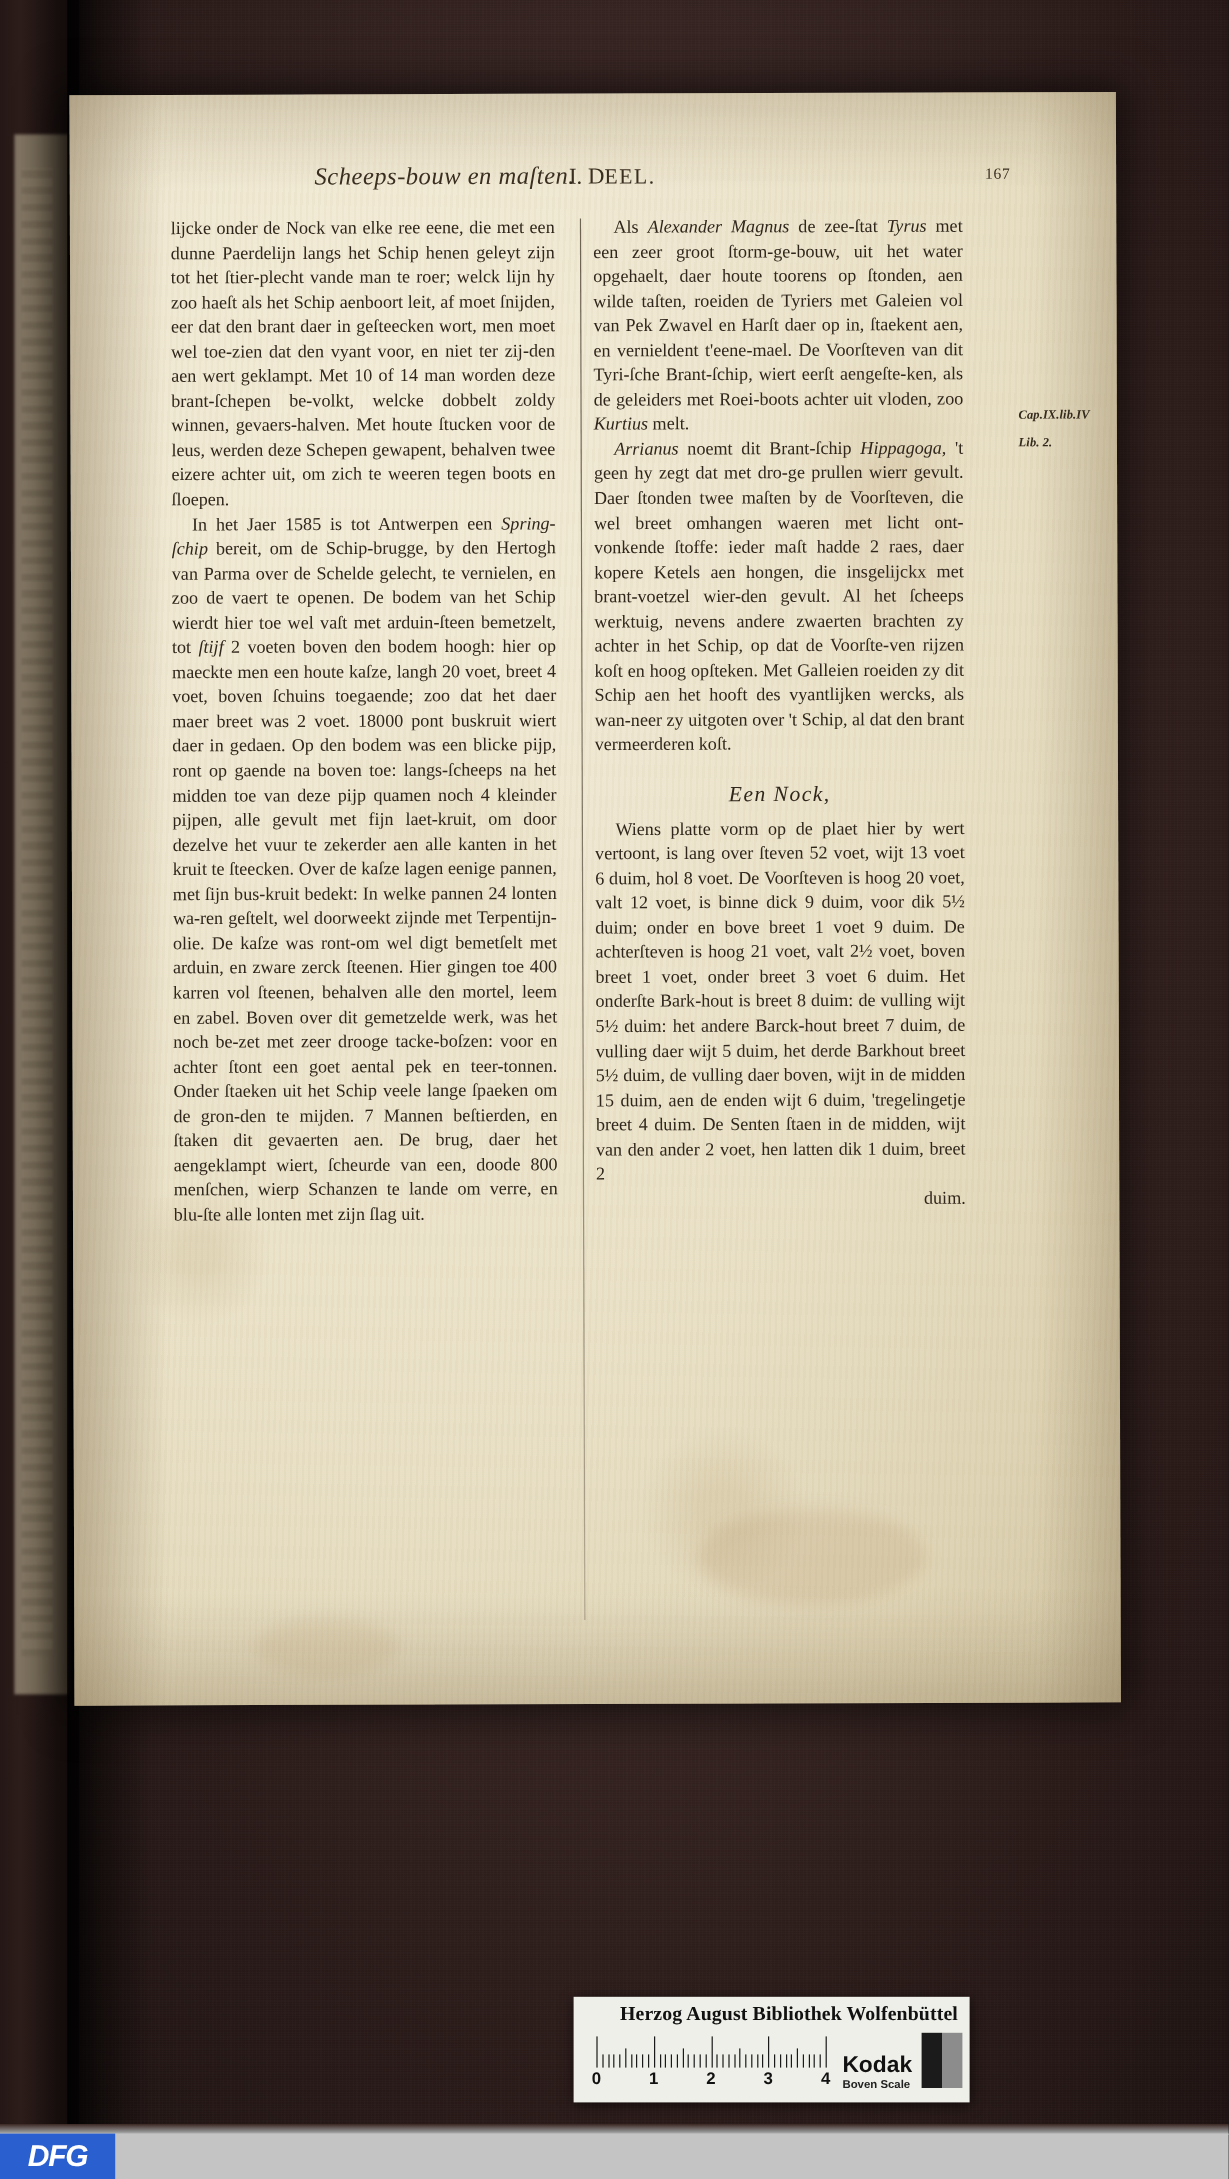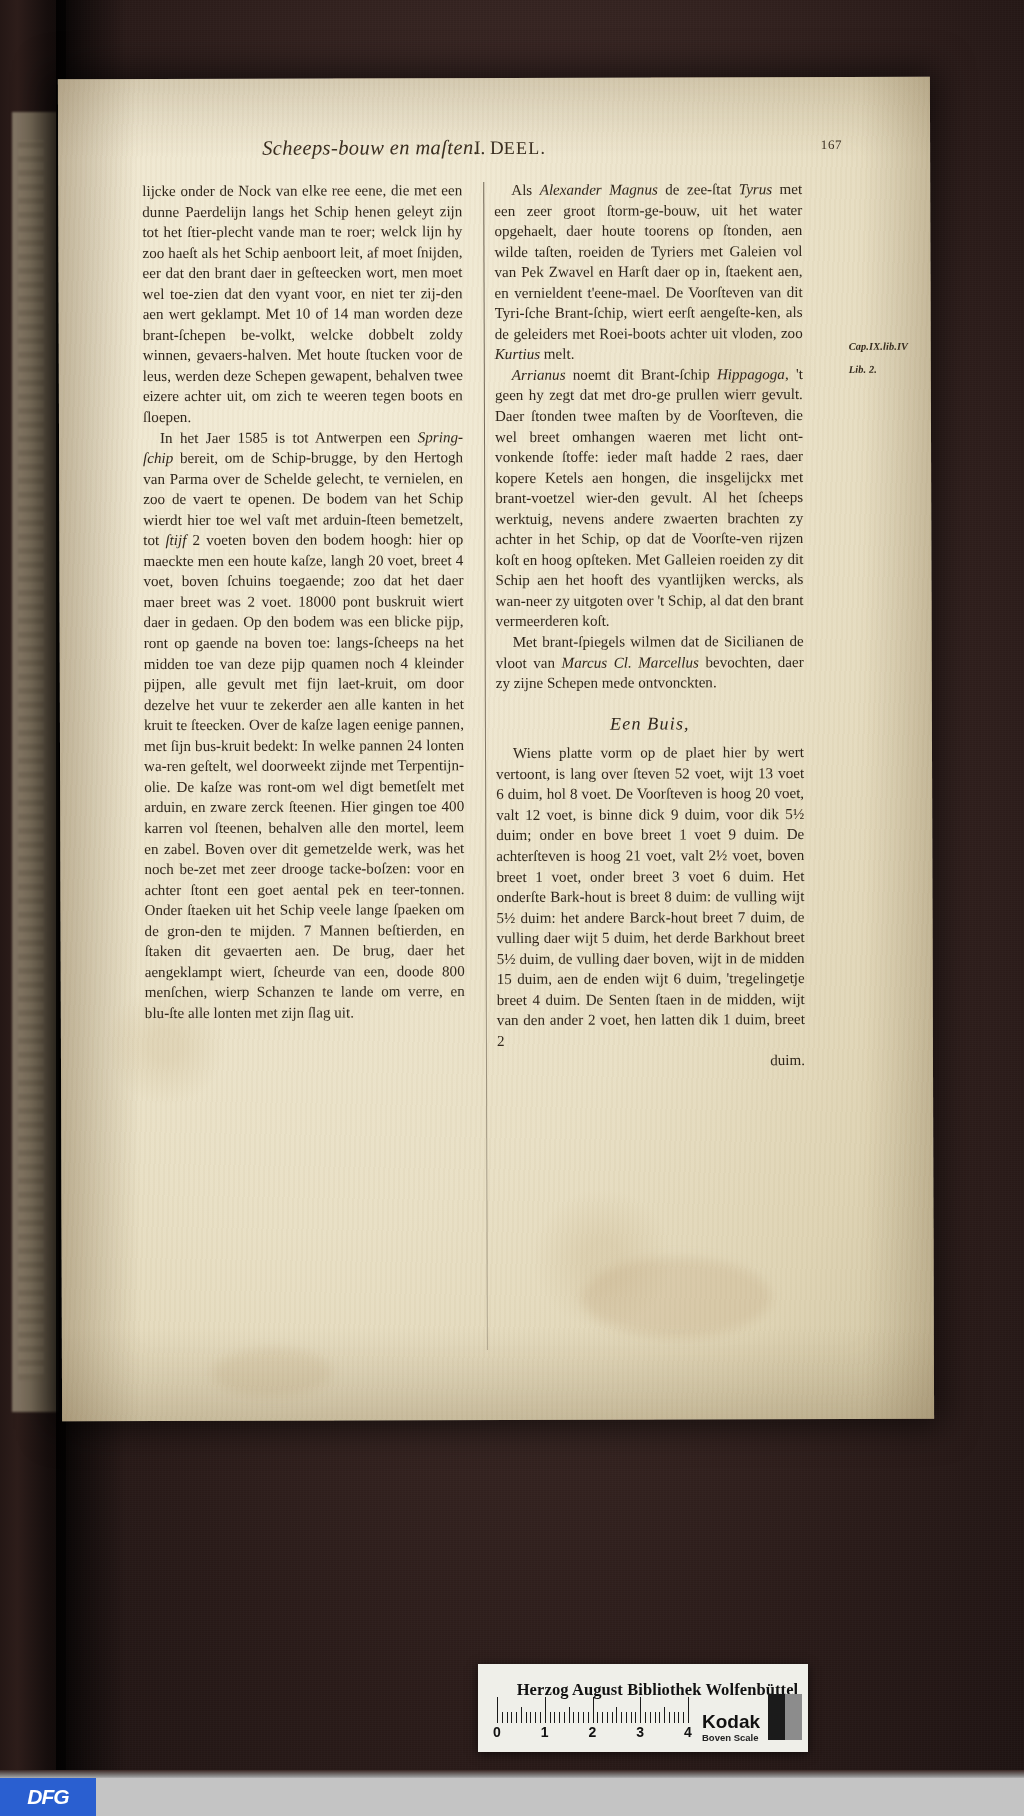--- a/index.html
+++ b/index.html
@@ -217,21 +217,21 @@
   
   #target-card {
     position: absolute;
     left: 478px; top: 1664px;
     width: 330px; height: 88px;
     background: #efefe9;
     box-shadow: 0 2px 10px rgba(0,0,0,.6);
   }
   #target-title {
     position: absolute;
-    left: 0; top: 16px; width: 359px;
+    left: 0; top: 4px; width: 359px;
     text-align: center;
     font-family: "Liberation Serif", serif;
     font-weight: bold;
     font-size: 16.5px;
     color: #111;
     letter-spacing: .1px;
   }
   #ruler {
     position: absolute;
     left: 12px; top: 33px;
@@ -305,21 +305,21 @@
     background: #2a5fd0;
     display: flex;
     align-items: center;
     justify-content: center;
     flex: 0 0 auto;
   }
   #dfg-text {
     font-family: "Liberation Sans", sans-serif;
     font-weight: bold;
     font-style: italic;
-    font-size: 21px;
+    font-size: 25px;
     color: #ffffff;
     letter-spacing: -1px;
   }
   #footer-url {
     font-family: "Liberation Sans", sans-serif;
     font-size: 22px;
     color: #0a0a0a;
     margin-left: 28px;
     white-space: nowrap;
   }
@@ -362,23 +362,22 @@
       <div id="column-rule"></div>
 
       <div id="column-left" class="text-column">
         <p class="para flush">lijcke onder de Nock van elke ree eene, die met een dunne Paerdelijn langs het Schip henen geleyt zijn tot het ſtier-plecht vande man te roer; welck lijn hy zoo haeſt als het Schip aenboort leit, af moet ſnijden, eer dat den brant daer in geſteecken wort, men moet wel toe-zien dat den vyant voor, en niet ter zij-den aen wert geklampt. Met 10 of 14 man worden deze brant-ſchepen be-volkt, welcke dobbelt zoldy winnen, gevaers-halven. Met houte ſtucken voor de leus, werden deze Schepen gewapent, behalven twee eizere achter uit, om zich te weeren tegen boots en ſloepen.</p>
         <p class="para">In het Jaer 1585 is tot Antwerpen een <span class="ital">Spring-ſchip</span> bereit, om de Schip-brugge, by den Hertogh van Parma over de Schelde gelecht, te vernielen, en zoo de vaert te openen. De bodem van het Schip wierdt hier toe wel vaſt met arduin-ſteen bemetzelt, tot <span class="ital">ſtijf</span> 2 voeten boven den bodem hoogh: hier op maeckte men een houte kaſze, langh 20 voet, breet 4 voet, boven ſchuins toegaende; zoo dat het daer maer breet was 2 voet. 18000 pont buskruit wiert daer in gedaen. Op den bodem was een blicke pijp, ront op gaende na boven toe: langs-ſcheeps na het midden toe van deze pijp quamen noch 4 kleinder pijpen, alle gevult met fijn laet-kruit, om door dezelve het vuur te zekerder aen alle kanten in het kruit te ſteecken. Over de kaſze lagen eenige pannen, met ſijn bus-kruit bedekt: In welke pannen 24 lonten wa-ren geſtelt, wel doorweekt zijnde met Terpentijn-olie. De kaſze was ront-om wel digt bemetſelt met arduin, en zware zerck ſteenen. Hier gingen toe 400 karren vol ſteenen, behalven alle den mortel, leem en zabel. Boven over dit gemetzelde werk, was het noch be-zet met zeer drooge tacke-boſzen: voor en achter ſtont een goet aental pek en teer-tonnen. Onder ſtaeken uit het Schip veele lange ſpaeken om de gron-den te mijden. 7 Mannen beſtierden, en ſtaken dit gevaerten aen. De brug, daer het aengeklampt wiert, ſcheurde van een, doode 800 menſchen, wierp Schanzen te lande om verre, en blu-ſte alle lonten met zijn ſlag uit.</p>
       </div>
 
       <div id="column-right" class="text-column">
         <p class="para">Als <span class="ital">Alexander Magnus</span> de zee-ſtat <span class="ital">Tyrus</span> met een zeer groot ſtorm-ge-bouw, uit het water opgehaelt, daer houte toorens op ſtonden, aen wilde taſten, roeiden de Tyriers met Galeien vol van Pek Zwavel en Harſt daer op in, ſtaekent aen, en vernieldent t'eene-mael. De Voorſteven van dit Tyri-ſche Brant-ſchip, wiert eerſt aengeſte-ken, als de geleiders met Roei-boots achter uit vloden, zoo <span class="ital">Kurtius</span> melt.</p>
         <p class="para"><span class="ital">Arrianus</span> noemt dit Brant-ſchip <span class="ital">Hippagoga</span>, 't geen hy zegt dat met dro-ge prullen wierr gevult. Daer ſtonden twee maſten by de Voorſteven, die wel breet omhangen waeren met licht ont-vonkende ſtoffe: ieder maſt hadde 2 raes, daer kopere Ketels aen hongen, die insgelijckx met brant-voetzel wier-den gevult. Al het ſcheeps werktuig, nevens andere zwaerten brachten zy achter in het Schip, op dat de Voorſte-ven rijzen koſt en hoog opſteken. Met Galleien roeiden zy dit Schip aen het hooft des vyantlijken wercks, als wan-neer zy uitgoten over 't Schip, al dat den brant vermeerderen koſt.</p>
-        <p class="para">Met brant-ſpiegels wilmen dat de Sicilianen de vloot van <span class="ital">Marcus Cl.</span> <span class="ital">Marcellus</span> bevochten, daer zy zijne Schepen mede ontvonckten.</p>
-
-        <div class="section-heading">Een Buis,</div>
+
+        <div class="section-heading">Een Nock,</div>
 
         <p class="para">Wiens platte vorm op de plaet hier by wert vertoont, is lang over ſteven 52 voet, wijt 13 voet 6 duim, hol 8 voet. De Voorſteven is hoog 20 voet, valt 12 voet, is binne dick 9 duim, voor dik 5½ duim; onder en bove breet 1 voet 9 duim. De achterſteven is hoog 21 voet, valt 2½ voet, boven breet 1 voet, onder breet 3 voet 6 duim. Het onderſte Bark-hout is breet 8 duim: de vulling wijt 5½ duim: het andere Barck-hout breet 7 duim, de vulling daer wijt 5 duim, het derde Barkhout breet 5½ duim, de vulling daer boven, wijt in de midden 15 duim, aen de enden wijt 6 duim, 'tregelingetje breet 4 duim. De Senten ſtaen in de midden, wijt van den ander 2 voet, hen latten dik 1 duim, breet 2</p>
         <p class="closing-line">duim.</p>
       </div>
     </div>
 
     <div id="margin-notes">
       <div class="margin-note" id="margin-note-1">Cap.IX.lib.IV</div>
       <div class="margin-note" id="margin-note-2">Lib. 2.</div>
     </div>

